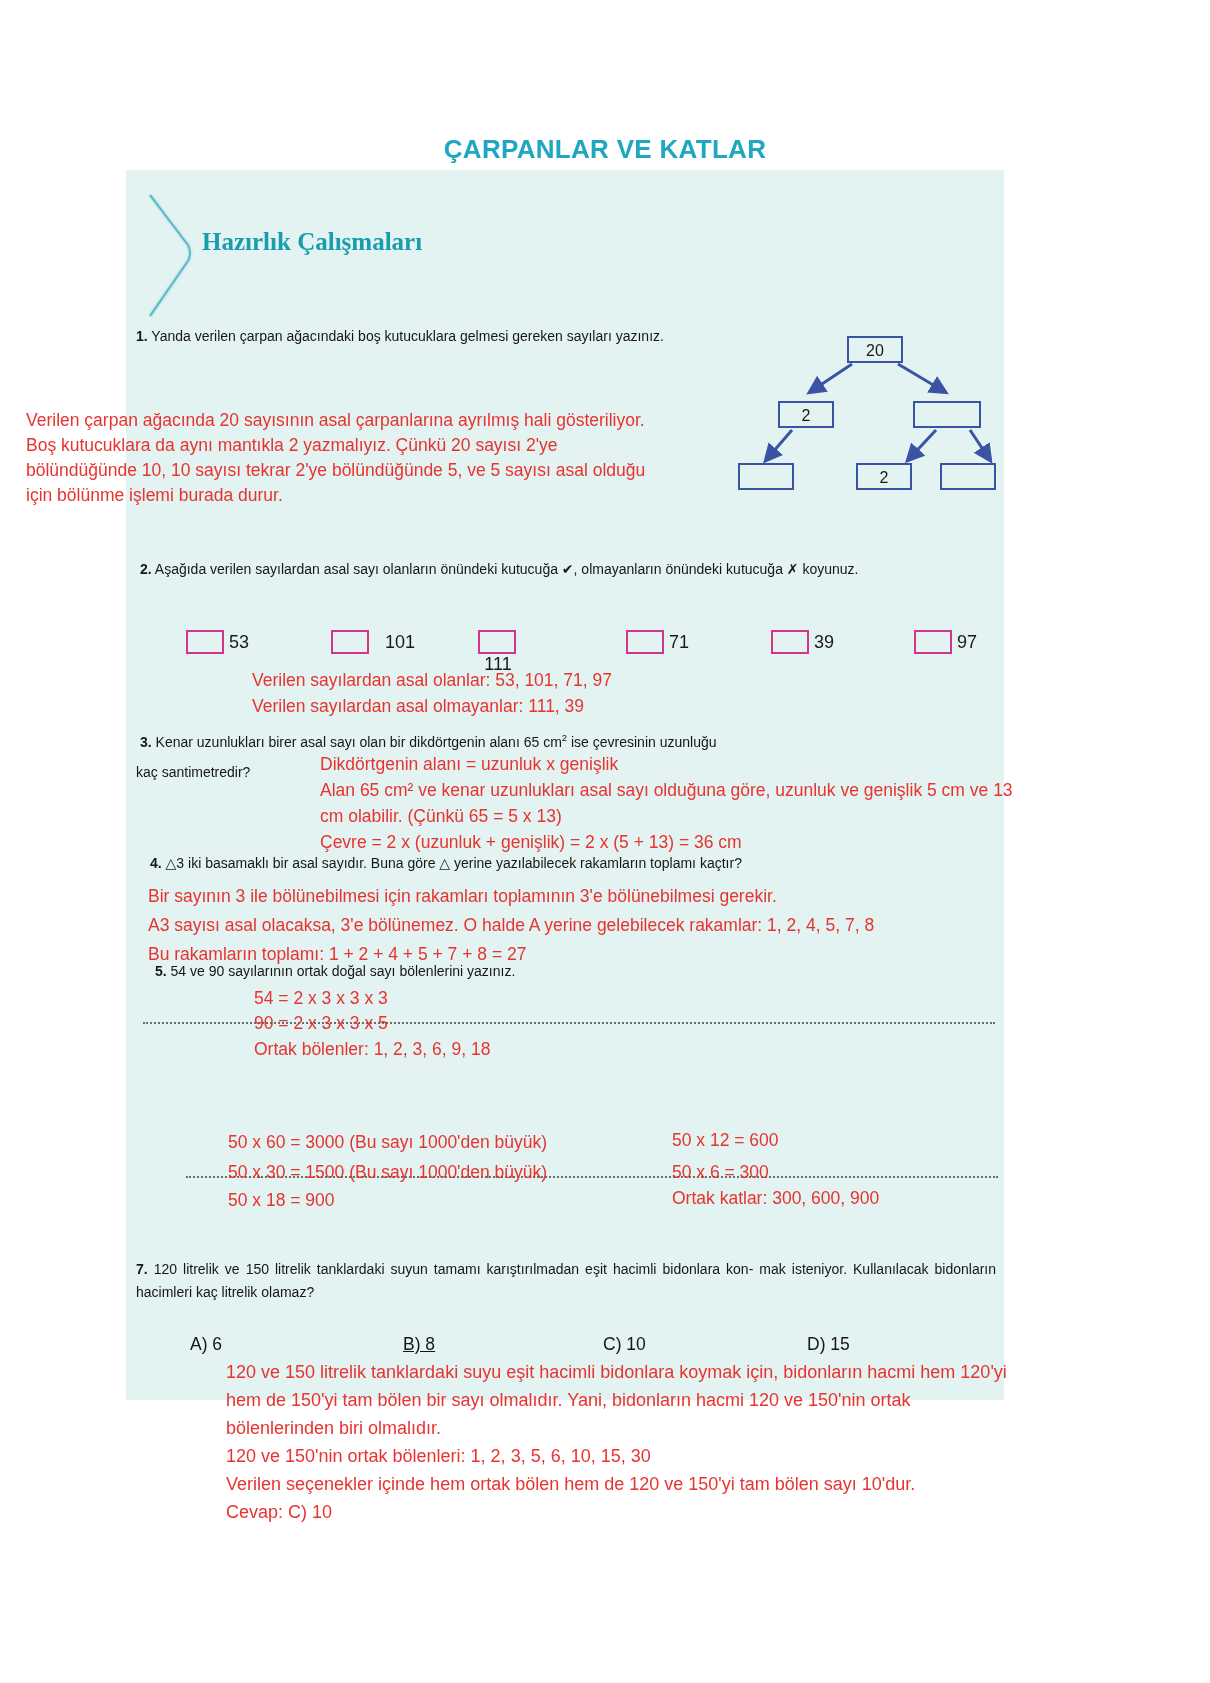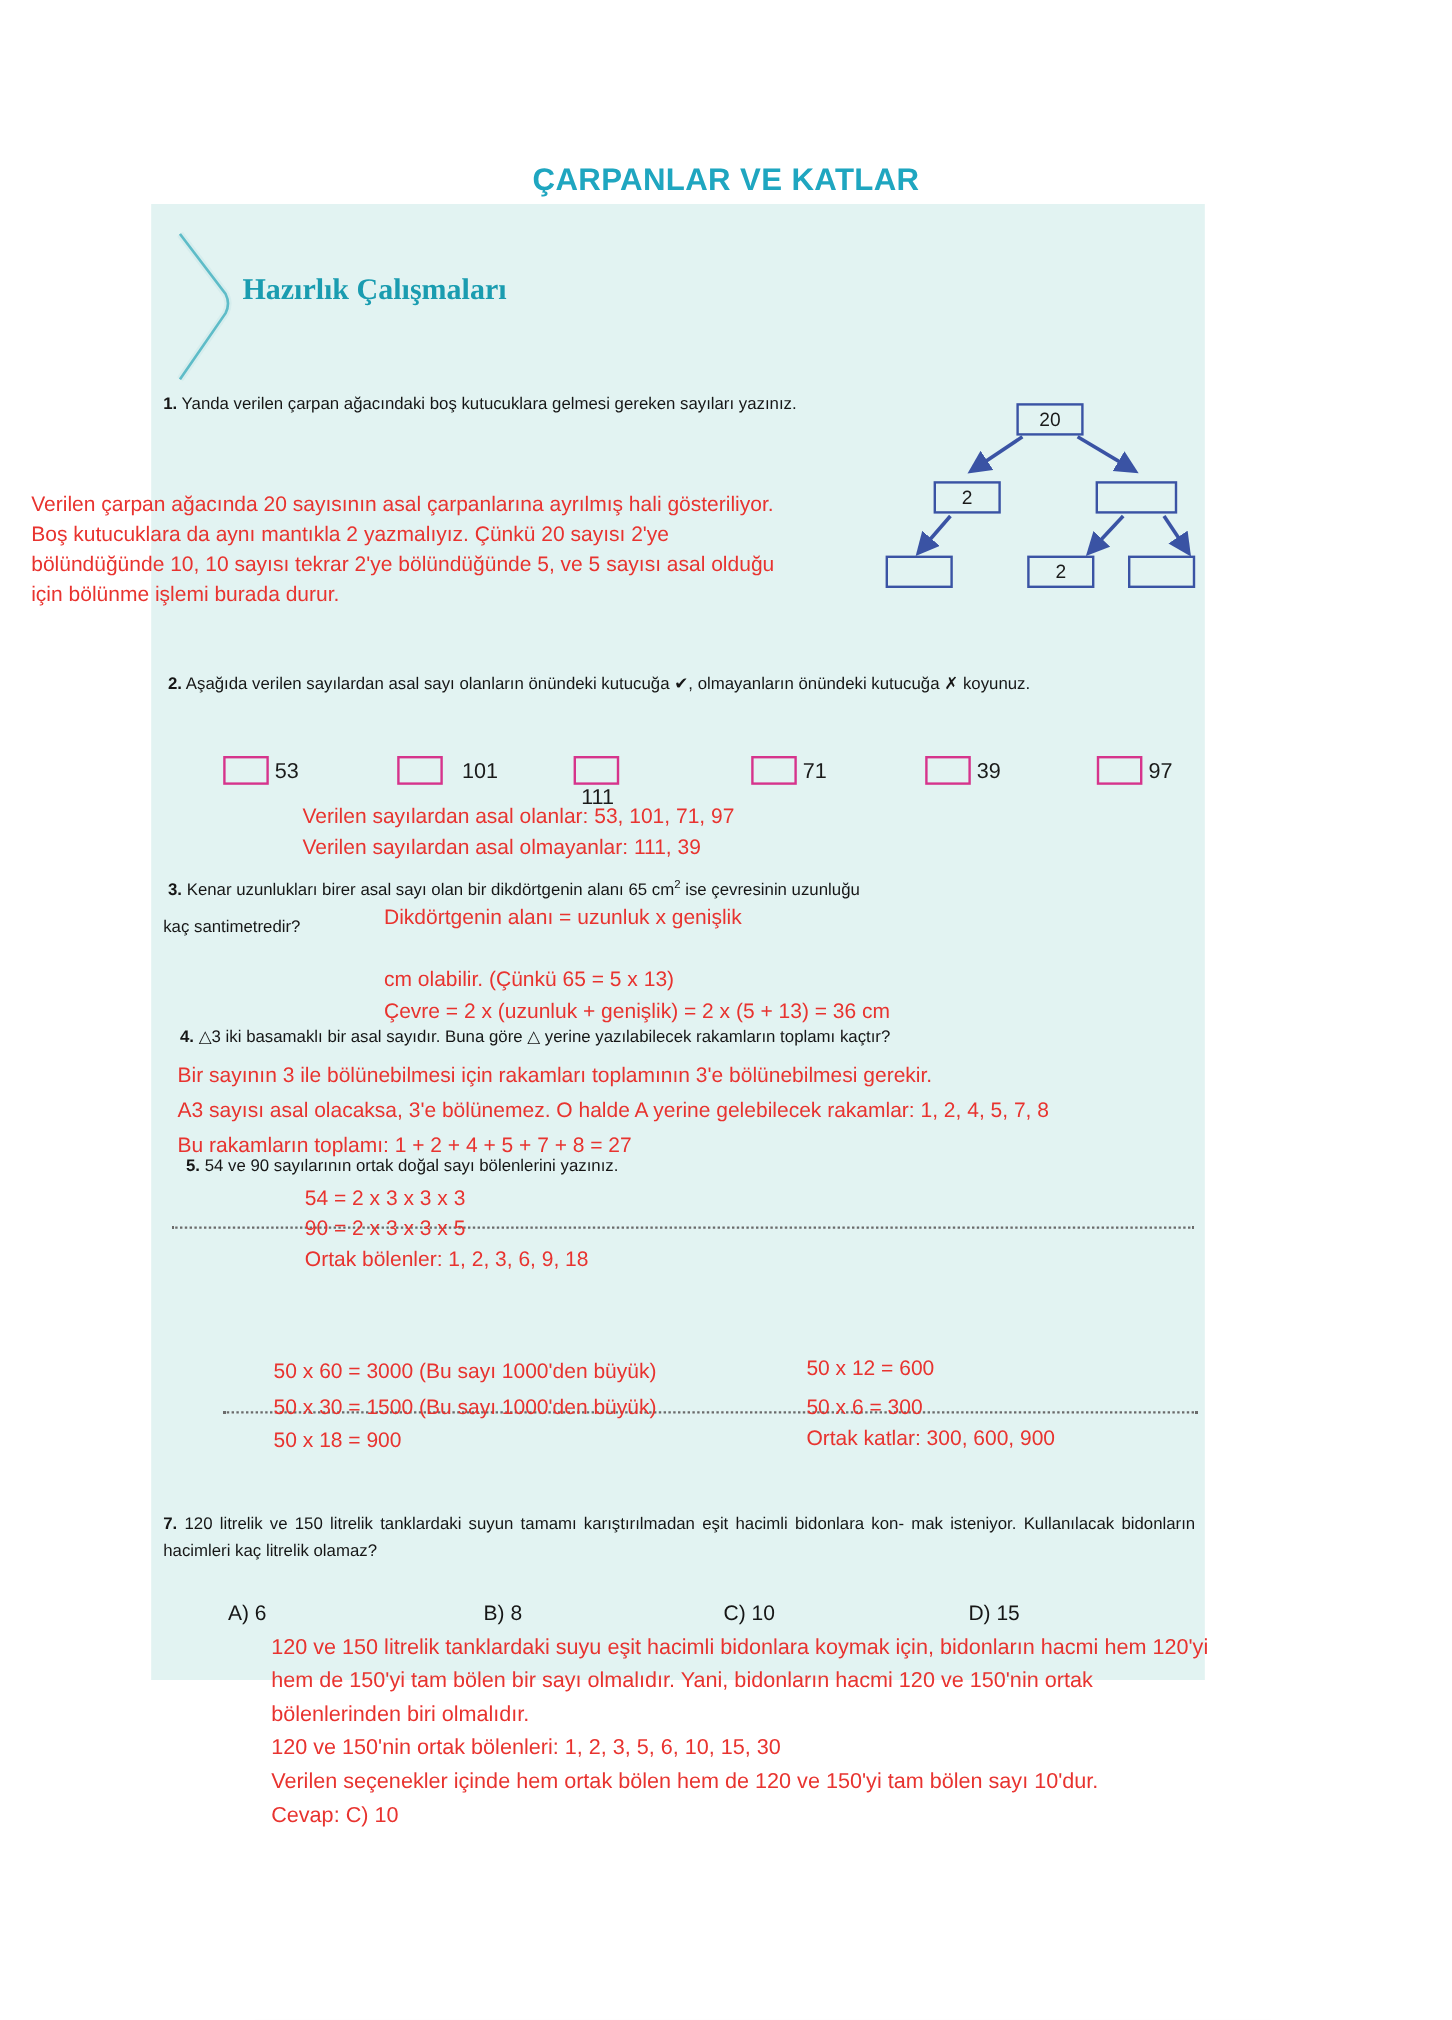--- a/index.html
+++ b/index.html
@@ -202,20 +202,21 @@
 
   <div class="q" style="left:140px; top:730px; width:855px;">
     <span class="num">3.</span>
     <span>Kenar uzunlukları birer asal sayı olan bir dikdörtgenin alanı 65 cm</span><sup>2</sup><span> ise çevresinin uzunluğu</span>
   </div>
   <div class="q" style="left:136px; top:761px;">
     <span>kaç santimetredir?</span>
   </div>
 
   <div class="ans" style="left:320px; top:752px;">Dikdörtgenin alanı = uzunluk x genişlik</div>
+  <div class="ans" style="left:320px; top:778px;">Alan 65 cm² ve kenar uzunlukları asal sayı olduğuna göre, uzunluk ve genişlik 5 cm ve 13</div>
   <div class="ans" style="left:320px; top:804px;">cm olabilir. (Çünkü 65 = 5 x 13)</div>
   <div class="ans" style="left:320px; top:830px;">Çevre = 2 x (uzunluk + genişlik) = 2 x (5 + 13) = 36 cm</div>
 
   <div class="q" style="left:150px; top:852px; width:845px;">
     <span class="num">4.</span>
     <span>△3 iki basamaklı bir asal sayıdır. Buna göre △ yerine yazılabilecek rakamların toplamı kaçtır?</span>
   </div>
   <div class="ans" style="left:148px; top:884px;">Bir sayının 3 ile bölünebilmesi için rakamları toplamının 3'e bölünebilmesi gerekir.</div>
   <div class="ans" style="left:148px; top:913px;">A3 sayısı asal olacaksa, 3'e bölünemez. O halde A yerine gelebilecek rakamlar: 1, 2, 4, 5, 7, 8</div>
   <div class="ans" style="left:148px; top:942px;">Bu rakamların toplamı: 1 + 2 + 4 + 5 + 7 + 8 = 27</div>
@@ -237,21 +238,21 @@
   <div class="ans" style="left:672px; top:1160px;">50 x 6 = 300</div>
   <div class="ans" style="left:672px; top:1186px;">Ortak katlar: 300, 600, 900</div>
 
   <div class="q" style="left:136px; top:1258px; width:860px;">
     <span class="num">7.</span>
     <span>120 litrelik ve 150 litrelik tanklardaki suyun tamamı karıştırılmadan eşit hacimli bidonlara kon- mak isteniyor. Kullanılacak bidonların hacimleri kaç litrelik olamaz?</span>
   </div>
 
   <div class="optrow">
     <div class="opt" style="left:0px;">A) 6</div>
-    <div class="opt" style="left:213px;">B) 8</div>
+    <div class="opt" style="left:213px;text-decoration:underline;">B) 8</div>
     <div class="opt" style="left:413px;">C) 10</div>
     <div class="opt" style="left:617px;">D) 15</div>
   </div>
 
   <div class="ans ans-lg" style="left:226px; top:1360px;">120 ve 150 litrelik tanklardaki suyu eşit hacimli bidonlara koymak için, bidonların hacmi hem 120'yi</div>
   <div class="ans ans-lg" style="left:226px; top:1388px;">hem de 150'yi tam bölen bir sayı olmalıdır. Yani, bidonların hacmi 120 ve 150'nin ortak</div>
   <div class="ans ans-lg" style="left:226px; top:1416px;">bölenlerinden biri olmalıdır.</div>
   <div class="ans ans-lg" style="left:226px; top:1444px;">120 ve 150'nin ortak bölenleri: 1, 2, 3, 5, 6, 10, 15, 30</div>
   <div class="ans ans-lg" style="left:226px; top:1472px;">Verilen seçenekler içinde hem ortak bölen hem de 120 ve 150'yi tam bölen sayı 10'dur.</div>
   <div class="ans ans-lg" style="left:226px; top:1500px;">Cevap: C) 10</div>

